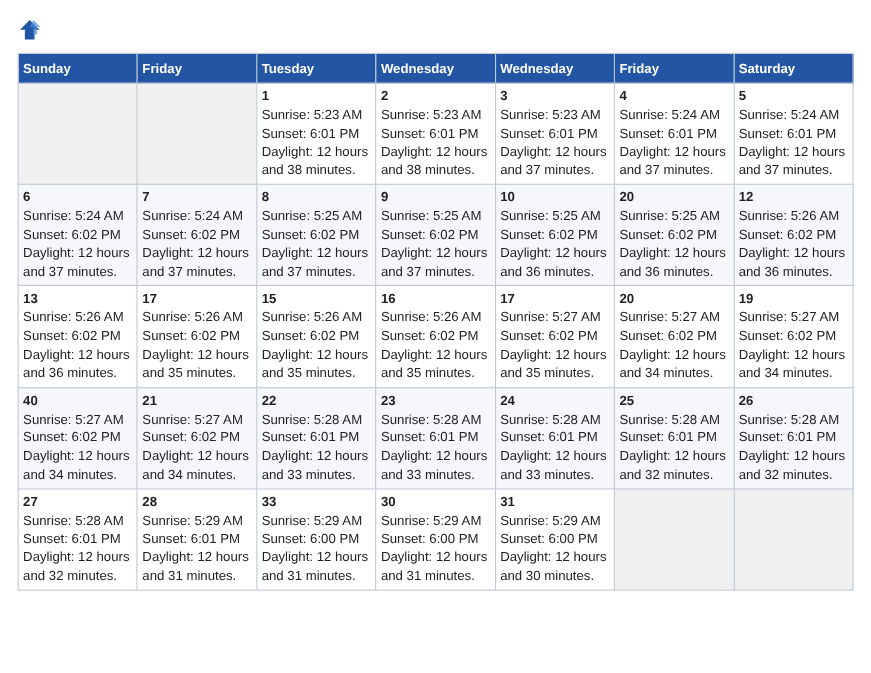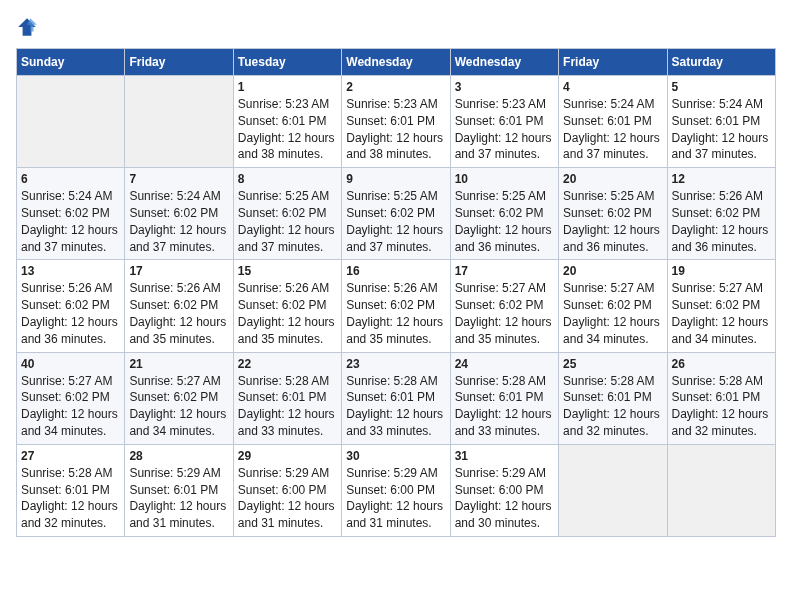--- a/index.html
+++ b/index.html
@@ -357,21 +357,21 @@
       </td>
         <td>
         <span class="day-number">28</span>
         <div class="cell-info">
           <div>Sunrise: 5:29 AM</div>
           <div>Sunset: 6:01 PM</div>
           <div>Daylight: 12 hours and 31 minutes.</div>
         </div>
       </td>
         <td>
-        <span class="day-number">29</span>
+        <span class="day-number">33</span>
         <div class="cell-info">
           <div>Sunrise: 5:29 AM</div>
           <div>Sunset: 6:00 PM</div>
           <div>Daylight: 12 hours and 31 minutes.</div>
         </div>
       </td>
         <td>
         <span class="day-number">30</span>
         <div class="cell-info">
           <div>Sunrise: 5:29 AM</div>

